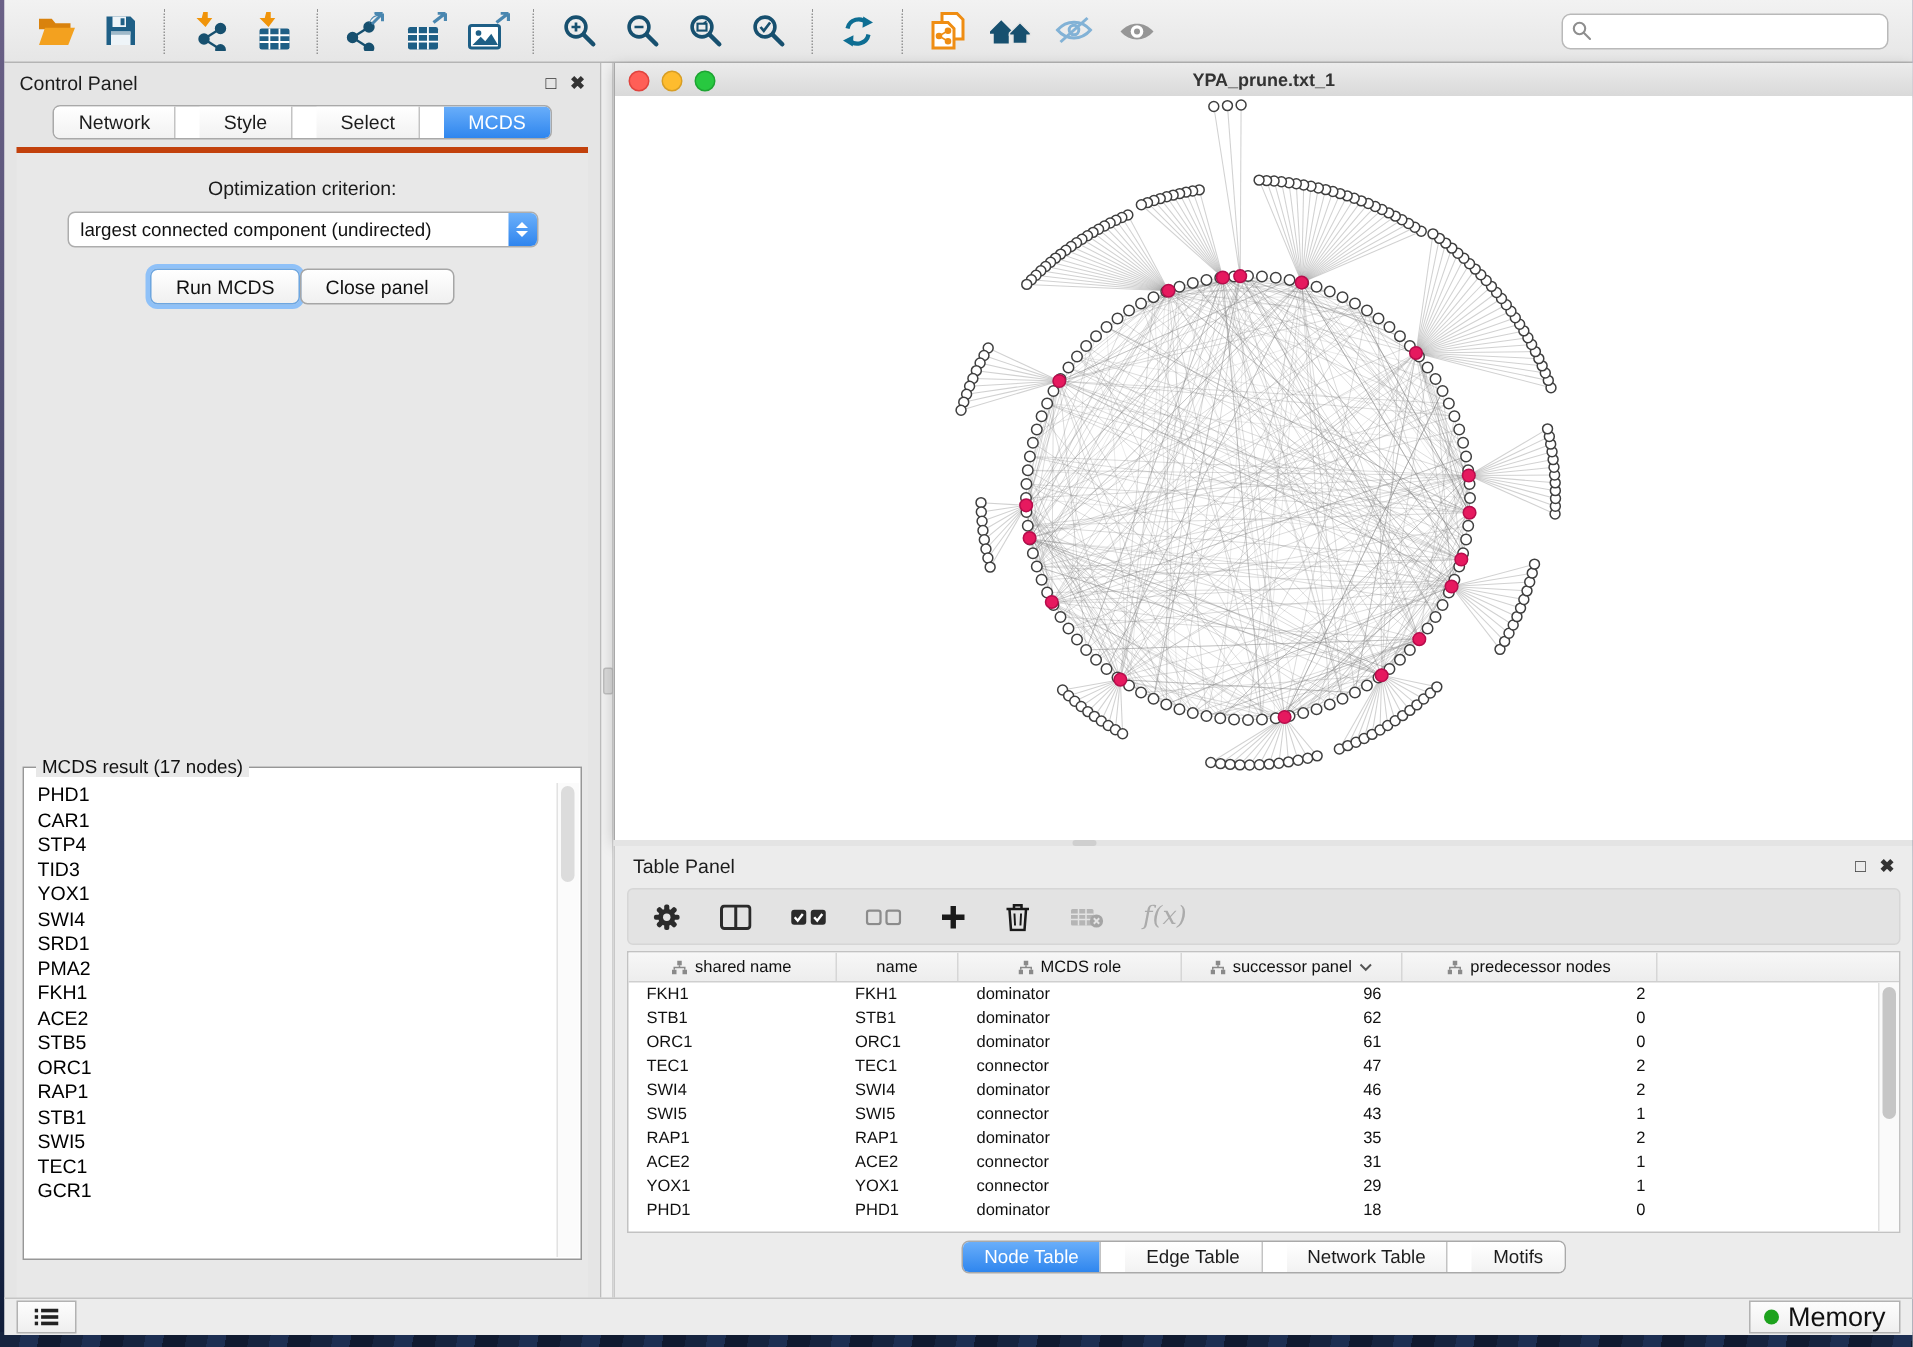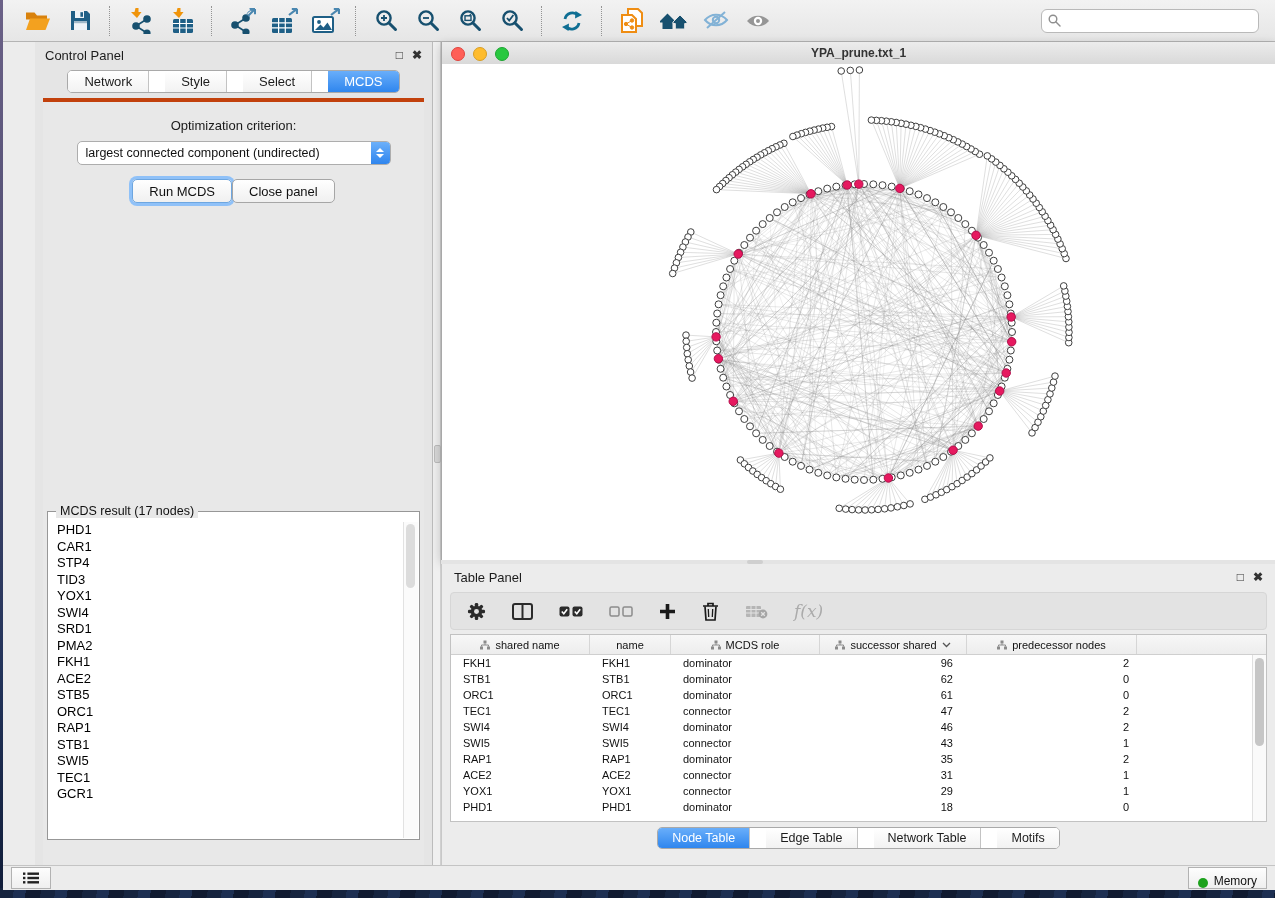--- a/index.html
+++ b/index.html
@@ -18,21 +18,21 @@
     display:flex;align-items:center;padding:0 10px;}
   .tgroup{display:flex;align-items:center;gap:8px;padding:0 8px;}
   .tsep{width:1px;height:30px;border-left:1px dotted #949494;margin:0 4px;}
   .tbtn{width:34px;height:32px;display:flex;align-items:center;justify-content:center;cursor:default;}
   .search-wrap{margin-left:auto;margin-right:6px;position:relative;}
   .search-input{width:186px;height:22px;border:1px solid #b9b9b9;border-radius:6px;background:#fff;
     padding:0 6px 0 24px;font-size:12px;outline:none;}
   .search-ico{position:absolute;left:7px;top:5px;}
 
   
-  .main{position:absolute;top:42px;bottom:24px;left:0;right:0;display:flex;margin-left:32px;}
+  .main{position:absolute;top:42px;bottom:24px;left:0;right:0;display:flex;}
 
   
   .control-panel{width:397px;background:#e5e5e5;border-right:1px solid #bcbcbc;position:relative;flex:none;}
   .cp-header{height:26px;display:flex;align-items:center;padding:0 10px;font-size:13px;color:#1c1c1c;}
   .win-icos{margin-left:auto;display:flex;gap:9px;align-items:center;color:#333;}
   .win-icos .flo{font-size:12px;line-height:1;}
   .win-icos .clo{font-size:12px;font-weight:bold;line-height:1;}
   .cp-tabs-row{display:flex;justify-content:center;margin-top:2px;}
   .segctl{display:flex;border:1px solid #a9a9a9;border-radius:5px;overflow:hidden;background:#fff;gap:16px;}
   .segctl .seg{padding:3px 16px;font-size:13px;color:#1c1c1c;background:linear-gradient(#ffffff,#f2f2f2);
@@ -103,21 +103,21 @@
   
   .hsplit{height:4px;background:#e4e4e4;position:relative;flex:none;}
   .hsplit .handle{position:absolute;left:306px;top:0;width:16px;height:4px;background:#cfcfcf;border-radius:2px;}
 
   
   .statusbar{position:absolute;left:0;right:0;bottom:0;height:24px;background:#ececec;border-top:1px solid #c4c4c4;
     display:flex;align-items:center;padding:0 8px;}
   .sb-btn{height:20px;min-width:28px;background:linear-gradient(#fdfdfd,#efefef);border:1px solid #b2b2b2;
     display:flex;align-items:center;justify-content:center;padding:0 5px;cursor:default;}
   .mem-btn{margin-left:auto;height:20px;background:linear-gradient(#fdfdfd,#efefef);border:1px solid #b2b2b2;
-    display:flex;align-items:flex-end;gap:6px;padding:0 9px;font-size:12px;color:#111;cursor:default;}
+    display:flex;align-items:center;gap:6px;padding:0 9px;font-size:18px;color:#111;cursor:default;}
   .mem-dot{width:10px;height:10px;border-radius:50%;background:#1da21d;}
 </style>
 </head>
 <body>
 
 <div class="app">
 
   <div class="toolbar">
     <div class="tgroup">
       <div class="tbtn">
@@ -1320,21 +1320,21 @@
                 </svg>
                 <span>MCDS role</span>
               </div>
               <div class="th">
                 <svg width="10" height="10" viewBox="0 0 10 10">
                   <rect x="3.5" y="0.5" width="3" height="3" fill="#8a8a8a"></rect>
                   <rect x="0" y="6.5" width="3" height="3" fill="#8a8a8a"></rect>
                   <rect x="7" y="6.5" width="3" height="3" fill="#8a8a8a"></rect>
                   <path d="M5 3.5 V5 M1.5 6.5 V5 h7 v1.5" stroke="#8a8a8a" fill="none"></path>
                 </svg>
-                <span>successor shared</span>
+                <span>successor panel</span>
                 <svg width="9" height="6" viewBox="0 0 9 6">
                   <polyline points="1,1 4.5,4.5 8,1" stroke="#555" stroke-width="1.3" fill="none"></polyline>
                 </svg>
               </div>
               <div class="th">
                 <svg width="10" height="10" viewBox="0 0 10 10">
                   <rect x="3.5" y="0.5" width="3" height="3" fill="#8a8a8a"></rect>
                   <rect x="0" y="6.5" width="3" height="3" fill="#8a8a8a"></rect>
                   <rect x="7" y="6.5" width="3" height="3" fill="#8a8a8a"></rect>
                   <path d="M5 3.5 V5 M1.5 6.5 V5 h7 v1.5" stroke="#8a8a8a" fill="none"></path>

